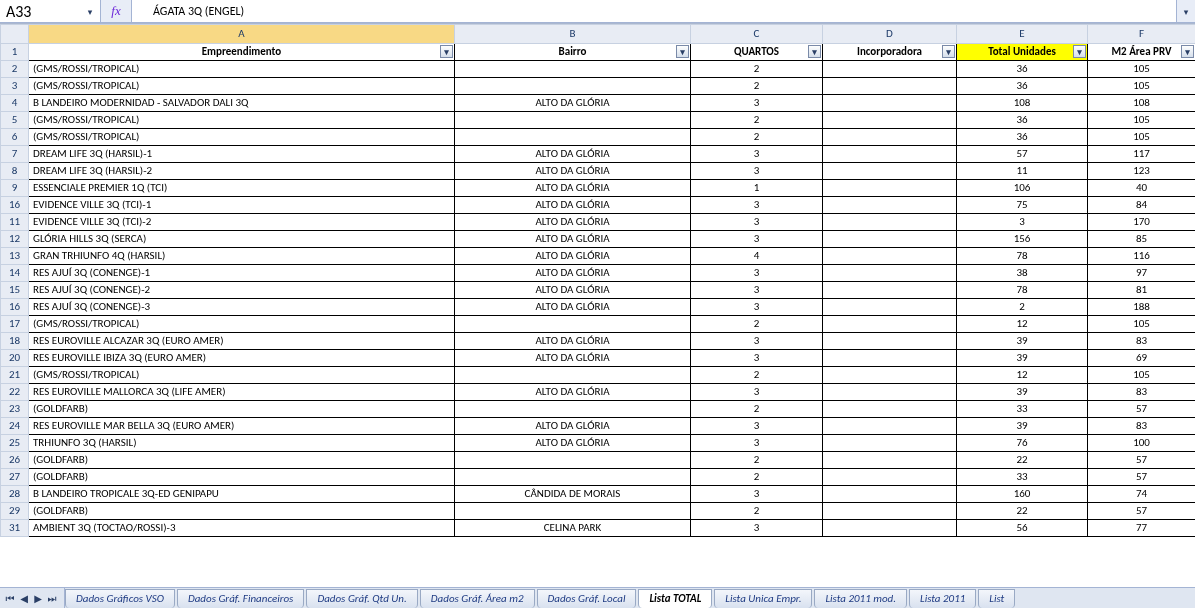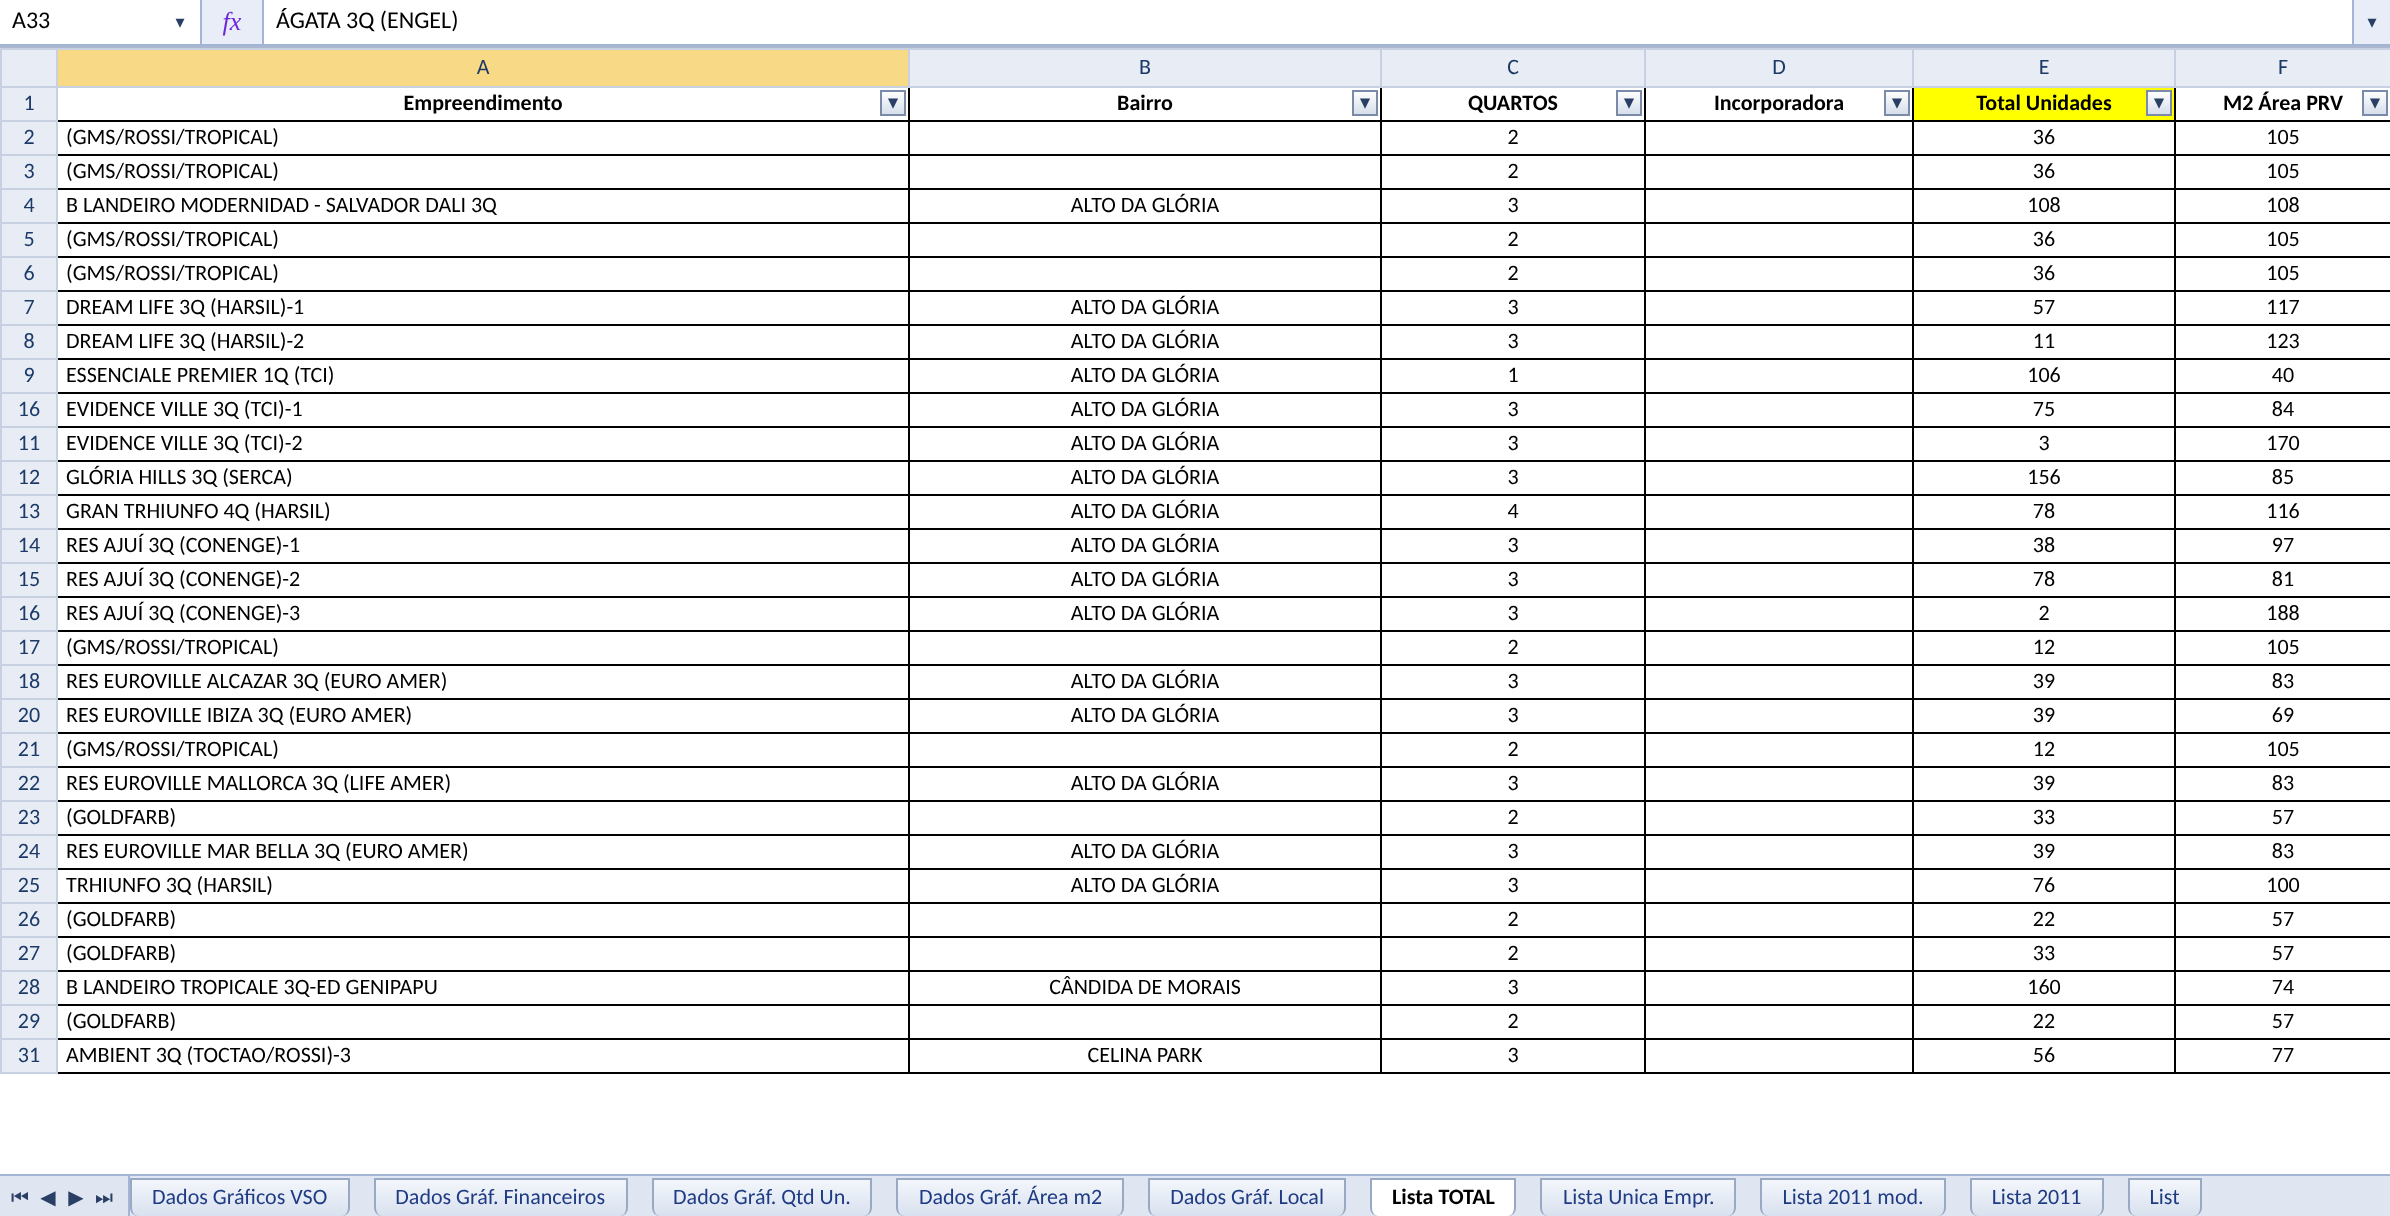--- a/index.html
+++ b/index.html
@@ -23,21 +23,21 @@
     border-bottom: 1px solid #a4b4d4;
   }
   .name-box {
     width: 90px;
     display: flex;
     align-items: center;
     justify-content: space-between;
     border-right: 1px solid #a4b4d4;
     padding: 0 4px 0 6px;
     background: #fff;
-    font-size: 12px;
+    font-size: 16px;
   }
   .name-box .drop {
     width: 12px; height: 12px;
     display: flex; align-items: center; justify-content: center;
     color: #444;
   }
   .fb-btns {
     display: flex;
     align-items: center;
     gap: 4px;
@@ -50,21 +50,21 @@
     color: #6d28d9;
     font-style: italic;
     font-family: "Times New Roman", serif;
     font-size: 13px;
   }
   .formula-input {
     flex: 1;
     background: #fff;
     display: flex;
     align-items: center;
-    padding: 0 6px;
+    padding: 0 21px;
     font-size: 12px;
   }
   .fb-expand {
     width: 18px;
     display: flex;
     align-items: center;
     justify-content: center;
     color: #555;
     border-left: 1px solid #a4b4d4;
   }
@@ -186,28 +186,29 @@
     display: flex;
     align-items: flex-end;
     flex: 1;
     overflow: hidden;
   }
   .tab {
     position: relative;
     height: 18px;
     margin-top: 2px;
     padding: 0 10px;
-    margin-right: 12px;
+    margin-right: 2px;
     background: linear-gradient(#f3f6fb,#d8e1ef);
     border: 1px solid #99a9c4;
     border-bottom: none;
     border-radius: 0 0 4px 4px;
     color: #1f3b83;
     line-height: 18px;
     white-space: nowrap;
+    font-style: italic;
   }
   .tab.active {
     background: #fff;
     font-weight: bold;
     color: #000;
   }
 
   
   .tri-down::after { content: "▾"; font-size: 9px; color: #2a3f66; }
 </style>

